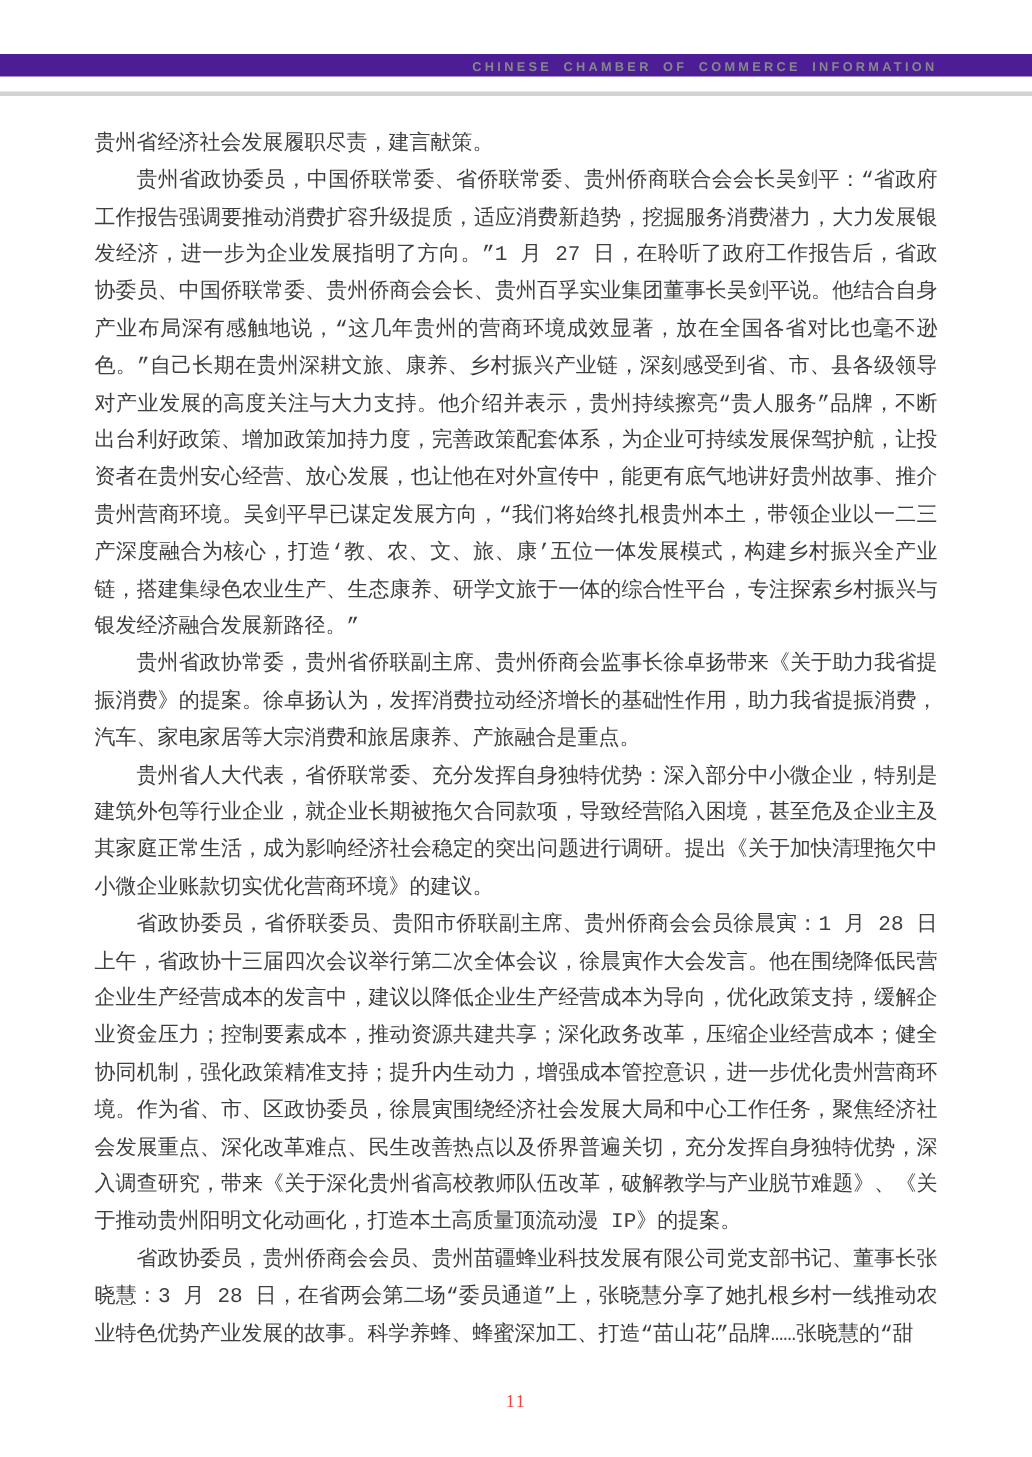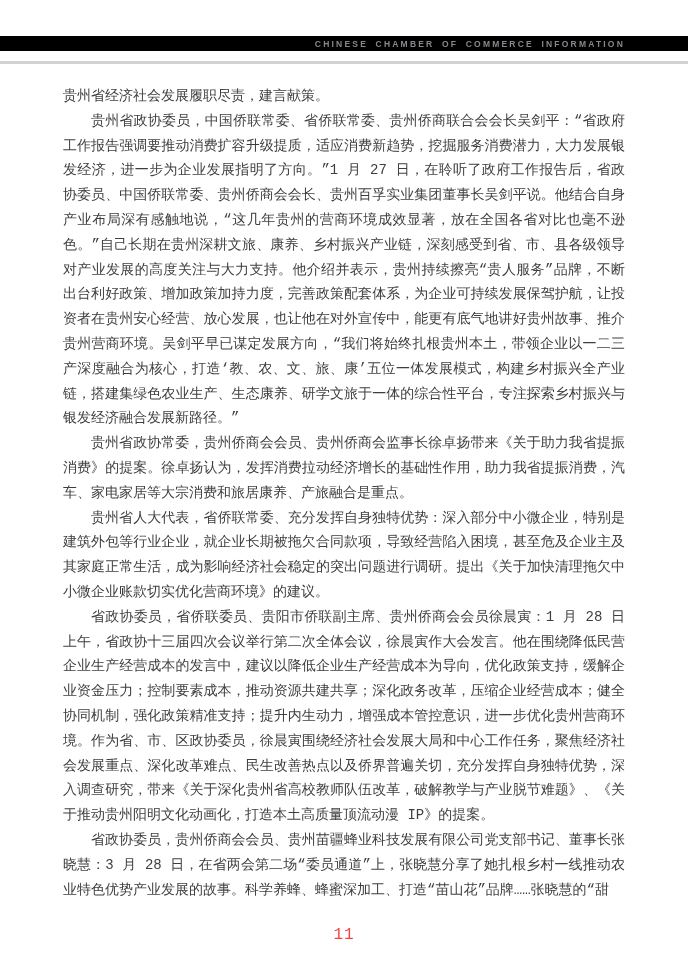--- a/index.html
+++ b/index.html
@@ -14,21 +14,21 @@
     background: #ffffff;
     overflow: hidden;
     font-family: "Liberation Sans", "DejaVu Sans", sans-serif;
   }
   .banner {
     position: absolute;
     top: 36px;
     left: 0;
     right: 0;
     height: 15px;
-    background: #000000;
+    background: #4c1d95;
     display: flex;
     align-items: center;
     justify-content: flex-end;
     padding-right: 63px;
     box-sizing: border-box;
   }
   .banner-text {
     font-size: 8.5px;
     font-weight: bold;
     letter-spacing: 2.2px;
@@ -64,41 +64,41 @@
     text-indent: 0;
   }
   .footer {
     position: absolute;
     top: 925px;
     left: 0;
     right: 0;
     text-align: center;
   }
   .page-number {
-    font-family: Liberation Mono, monospace;
-    font-size: 16px;
+    font-family: Liberation Serif, serif;
+    font-size: 12px;
     color: #ef4444;
     letter-spacing: 1px;
   }
 </style>
 </head>
 <body>
 
 <div class="page">
 
   <div class="banner">
     <span class="banner-text">CHINESE CHAMBER OF COMMERCE INFORMATION</span>
   </div>
 
   <div class="rule"></div>
 
   <div class="content">
     <p class="continuation">贵州省经济社会发展履职尽责，建言献策。</p>
     <p>贵州省政协委员，中国侨联常委、省侨联常委、贵州侨商联合会会长吴剑平：“省政府工作报告强调要推动消费扩容升级提质，适应消费新趋势，挖掘服务消费潜力，大力发展银发经济，进一步为企业发展指明了方向。”1 月 27 日，在聆听了政府工作报告后，省政协委员、中国侨联常委、贵州侨商会会长、贵州百孚实业集团董事长吴剑平说。他结合自身产业布局深有感触地说，“这几年贵州的营商环境成效显著，放在全国各省对比也毫不逊色。”自己长期在贵州深耕文旅、康养、乡村振兴产业链，深刻感受到省、市、县各级领导对产业发展的高度关注与大力支持。他介绍并表示，贵州持续擦亮“贵人服务”品牌，不断出台利好政策、增加政策加持力度，完善政策配套体系，为企业可持续发展保驾护航，让投资者在贵州安心经营、放心发展，也让他在对外宣传中，能更有底气地讲好贵州故事、推介贵州营商环境。吴剑平早已谋定发展方向，“我们将始终扎根贵州本土，带领企业以一二三产深度融合为核心，打造‘教、农、文、旅、康’五位一体发展模式，构建乡村振兴全产业链，搭建集绿色农业生产、生态康养、研学文旅于一体的综合性平台，专注探索乡村振兴与银发经济融合发展新路径。”</p>
-    <p>贵州省政协常委，贵州侨商会会员、贵州侨商会监事长徐卓扬带来《关于助力我省提振消费》的提案。徐卓扬认为，发挥消费拉动经济增长的基础性作用，助力我省提振消费，汽车、家电家居等大宗消费和旅居康养、产旅融合是重点。</p>
+    <p>贵州省政协常委，贵州省侨联副主席、贵州侨商会监事长徐卓扬带来《关于助力我省提振消费》的提案。徐卓扬认为，发挥消费拉动经济增长的基础性作用，助力我省提振消费，汽车、家电家居等大宗消费和旅居康养、产旅融合是重点。</p>
     <p>贵州省人大代表，省侨联常委、充分发挥自身独特优势：深入部分中小微企业，特别是建筑外包等行业企业，就企业长期被拖欠合同款项，导致经营陷入困境，甚至危及企业主及其家庭正常生活，成为影响经济社会稳定的突出问题进行调研。提出《关于加快清理拖欠中小微企业账款切实优化营商环境》的建议。</p>
     <p>省政协委员，省侨联委员、贵阳市侨联副主席、贵州侨商会会员徐晨寅：1 月 28 日上午，省政协十三届四次会议举行第二次全体会议，徐晨寅作大会发言。他在围绕降低民营企业生产经营成本的发言中，建议以降低企业生产经营成本为导向，优化政策支持，缓解企业资金压力；控制要素成本，推动资源共建共享；深化政务改革，压缩企业经营成本；健全协同机制，强化政策精准支持；提升内生动力，增强成本管控意识，进一步优化贵州营商环境。作为省、市、区政协委员，徐晨寅围绕经济社会发展大局和中心工作任务，聚焦经济社会发展重点、深化改革难点、民生改善热点以及侨界普遍关切，充分发挥自身独特优势，深入调查研究，带来《关于深化贵州省高校教师队伍改革，破解教学与产业脱节难题》、《关于推动贵州阳明文化动画化，打造本土高质量顶流动漫 IP》的提案。</p>
     <p>省政协委员，贵州侨商会会员、贵州苗疆蜂业科技发展有限公司党支部书记、董事长张晓慧：3 月 28 日，在省两会第二场“委员通道”上，张晓慧分享了她扎根乡村一线推动农业特色优势产业发展的故事。科学养蜂、蜂蜜深加工、打造“苗山花”品牌……张晓慧的“甜</p>
   </div>
 
   <div class="footer">
     <span class="page-number">11</span>
   </div>
 
 </div>

